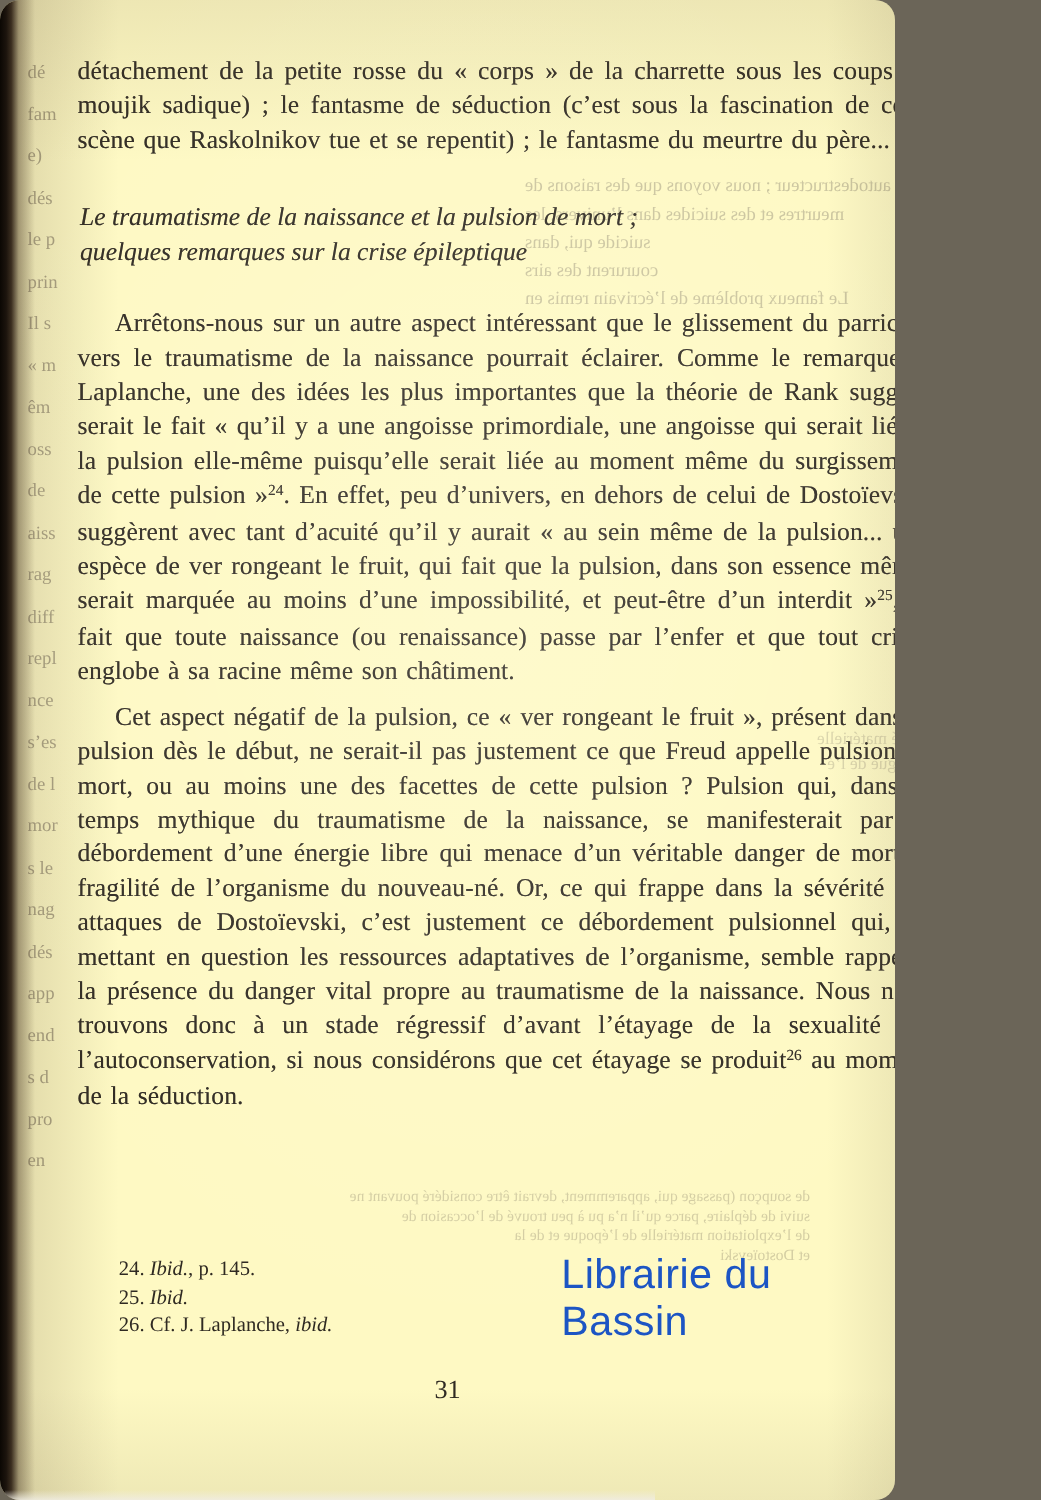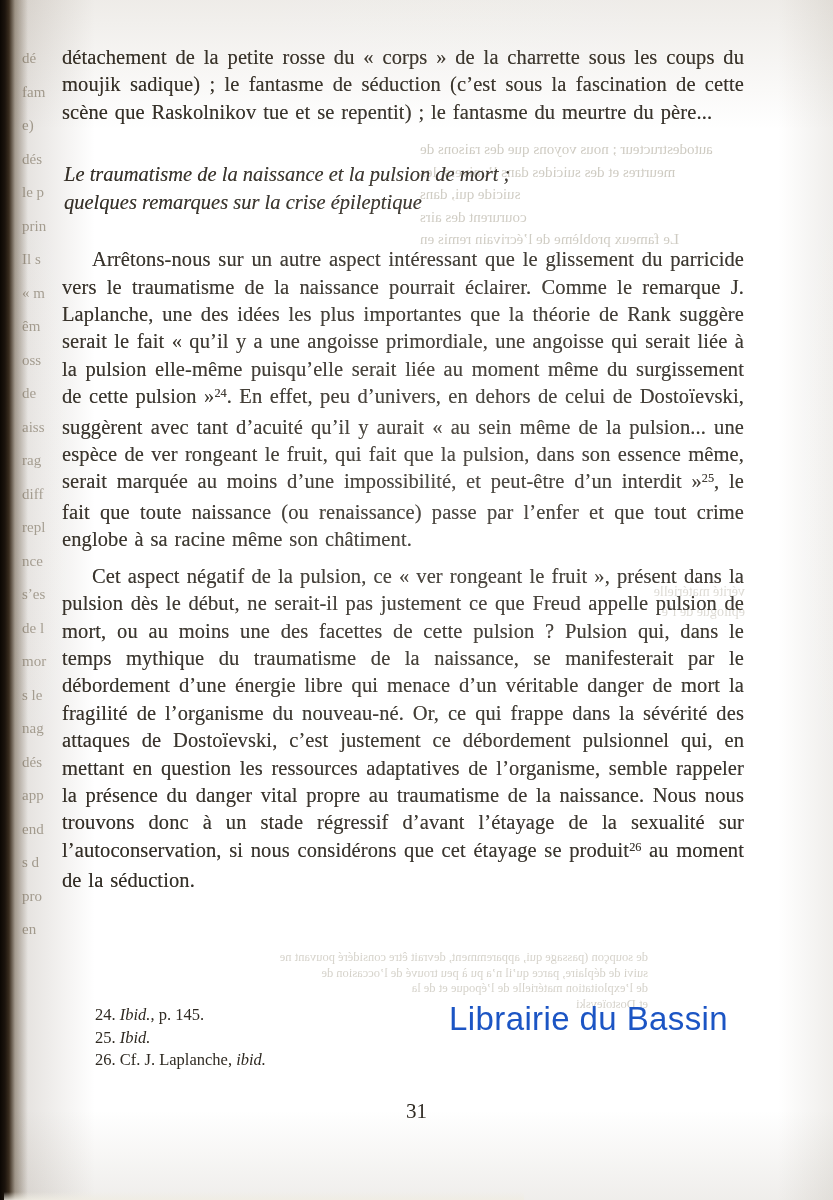--- a/index.html
+++ b/index.html
@@ -1,20 +1,21 @@
 <!DOCTYPE html>
 <html><head>
 <meta charset="utf-8">
 <style>
   html,body { margin:0; padding:0; background:#6b6558; }
   .page {
-    position:relative; width:833px; height:1200px; overflow:hidden;
-    background:#ffffff;
+    position:relative; width:716px; height:1200px; overflow:hidden;
+    background:#fef9c3;
     font-family:"Liberation Serif", serif;
     color:#2f2a22;
+    border-radius:16px;
   }
   
   .page::after {
     content:""; position:absolute; inset:0; z-index:3; pointer-events:none;
     background:
       radial-gradient(120% 90% at 55% 40%, rgba(255,255,255,.16), rgba(0,0,0,0) 55%),
       linear-gradient(180deg, rgba(118,98,68,.12), rgba(0,0,0,0) 130px),
       linear-gradient(90deg, rgba(80,60,40,.20), rgba(0,0,0,0) 95px),
       linear-gradient(270deg, rgba(100,85,60,.10), rgba(0,0,0,0) 55px),
       linear-gradient(0deg, rgba(100,85,60,.10), rgba(0,0,0,0) 90px);

